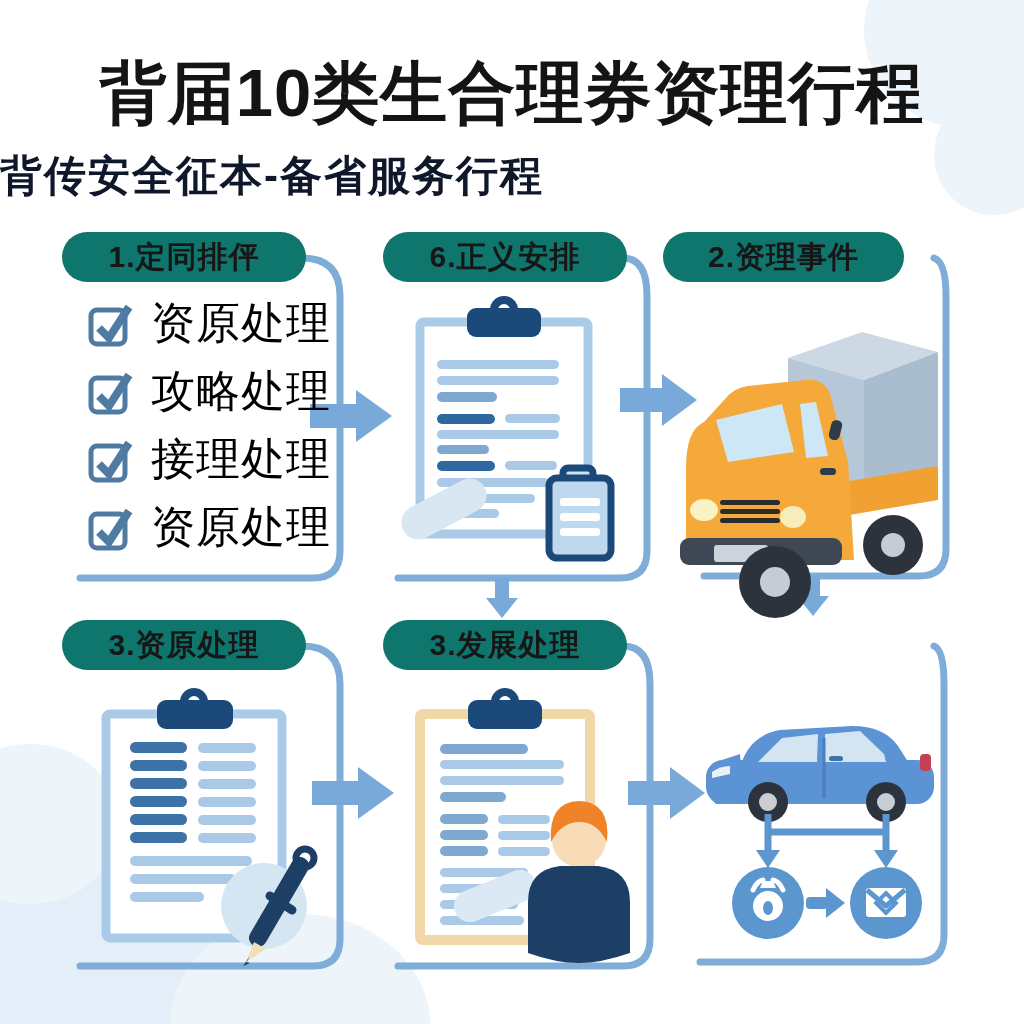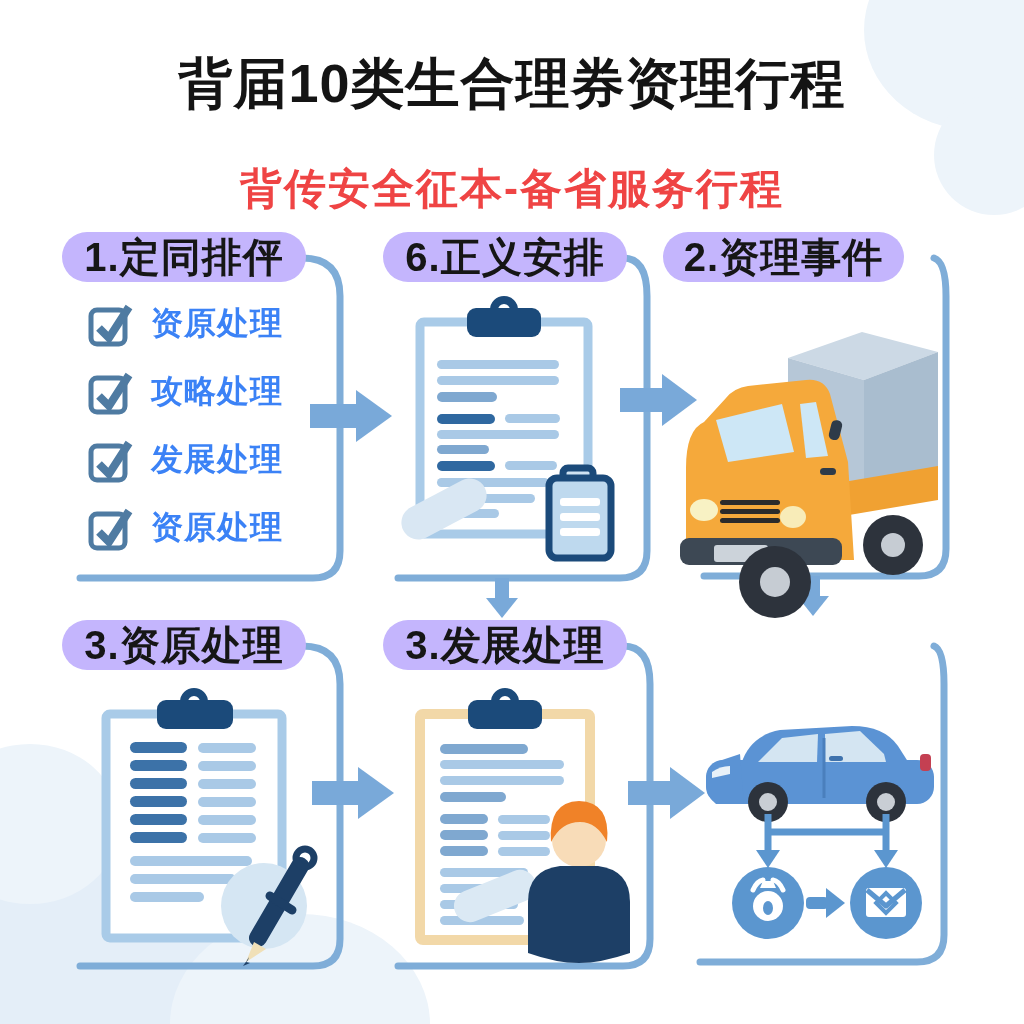--- a/index.html
+++ b/index.html
@@ -4,37 +4,37 @@
 <style>
   html,body{margin:0;padding:0;background:#fff;}
   .canvas{
     position:relative;width:1024px;height:1024px;overflow:hidden;background:#ffffff;
     font-family:"Liberation Sans","DejaVu Sans",sans-serif;
   }
   .blob{position:absolute;background:#e4eef8;border-radius:50%;}
   .blob2{position:absolute;background:#edf4fa;border-radius:50%;}
   .title{
     position:absolute;left:0;top:48px;width:1024px;text-align:center;
-    font-size:54px;font-weight:900;color:#141414;letter-spacing:1px;z-index:3;
+    font-size:67px;font-weight:900;color:#141414;letter-spacing:1px;z-index:3;
   }
   .subtitle{
-    position:absolute;left:0;top:148px;width:1024px;text-align:center;
-    font-size:42px;font-weight:700;color:#ef4444;letter-spacing:2px;z-index:3;margin-top:13px;
+    position:absolute;left:0;top:148px;width:1024px;
+    font-size:42px;font-weight:700;color:#0f172a;letter-spacing:2px;z-index:3;
   }
   .pill{
-    position:absolute;height:50px;border-radius:25px;background:#c4b5fd;
+    position:absolute;height:50px;border-radius:25px;background:#0f766e;
     display:flex;align-items:center;justify-content:center;
-    font-size:40px;font-weight:800;color:#161616;z-index:3;letter-spacing:1px;
+    font-size:30px;font-weight:800;color:#161616;z-index:3;letter-spacing:1px;
   }
   .checklist{
     position:absolute;left:86px;top:300px;width:250px;z-index:3;
     display:flex;flex-direction:column;gap:21px;
   }
   .check-row{display:flex;align-items:center;gap:18px;height:47px;}
-  .check-row .label{font-size:32px;font-weight:700;color:#3b82f6;letter-spacing:1px;}
+  .check-row .label{font-size:44px;font-weight:400;color:#000000;letter-spacing:1px;}
   svg{display:block;}
   .overlay{position:absolute;left:0;top:0;z-index:2;}
 </style>
 </head>
 <body>
 
 <div class="canvas">
 
   <div class="blob2" style="right:-60px;top:-70px;width:220px;height:200px;"></div>
   <div class="blob2" style="right:-30px;top:95px;width:120px;height:120px;"></div>
@@ -74,21 +74,21 @@
           <rect x="5" y="10" width="34" height="34" rx="6" fill="#ffffff" stroke="#4f7ba2" stroke-width="5"></rect>
           <path d="M13 28 L23 38 L43 7" fill="none" stroke="#4f7ba2" stroke-width="8"></path>
         </svg>
       <span class="label">攻略处理</span>
     </div>
     <div class="check-row">
       <svg width="47" height="47" viewBox="0 0 47 47">
           <rect x="5" y="10" width="34" height="34" rx="6" fill="#ffffff" stroke="#4f7ba2" stroke-width="5"></rect>
           <path d="M13 28 L23 38 L43 7" fill="none" stroke="#4f7ba2" stroke-width="8"></path>
         </svg>
-      <span class="label">发展处理</span>
+      <span class="label">接理处理</span>
     </div>
     <div class="check-row">
       <svg width="47" height="47" viewBox="0 0 47 47">
           <rect x="5" y="10" width="34" height="34" rx="6" fill="#ffffff" stroke="#4f7ba2" stroke-width="5"></rect>
           <path d="M13 28 L23 38 L43 7" fill="none" stroke="#4f7ba2" stroke-width="8"></path>
         </svg>
       <span class="label">资原处理</span>
     </div>
   </div>
 

